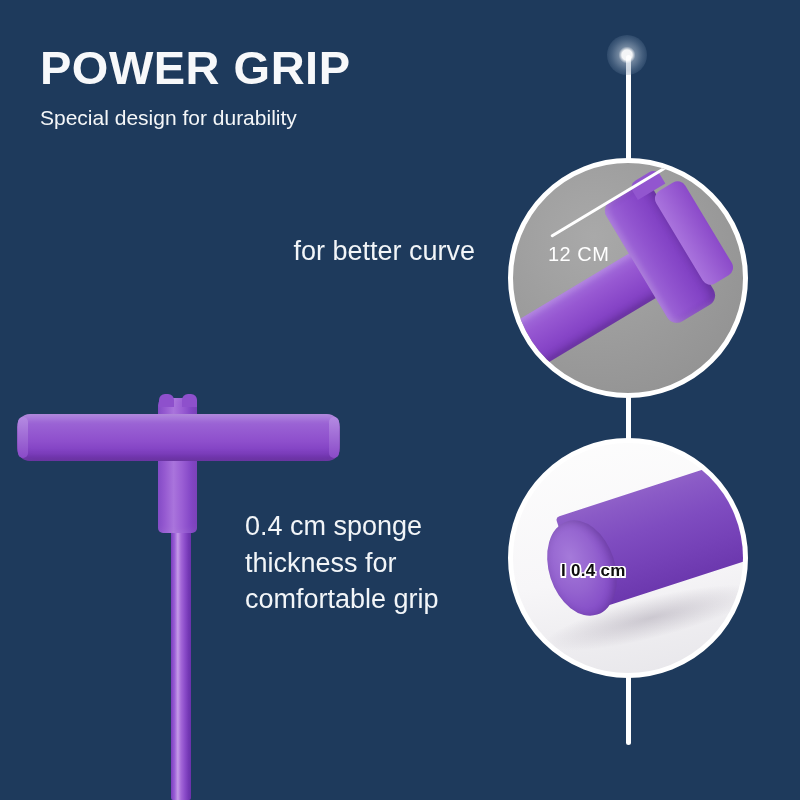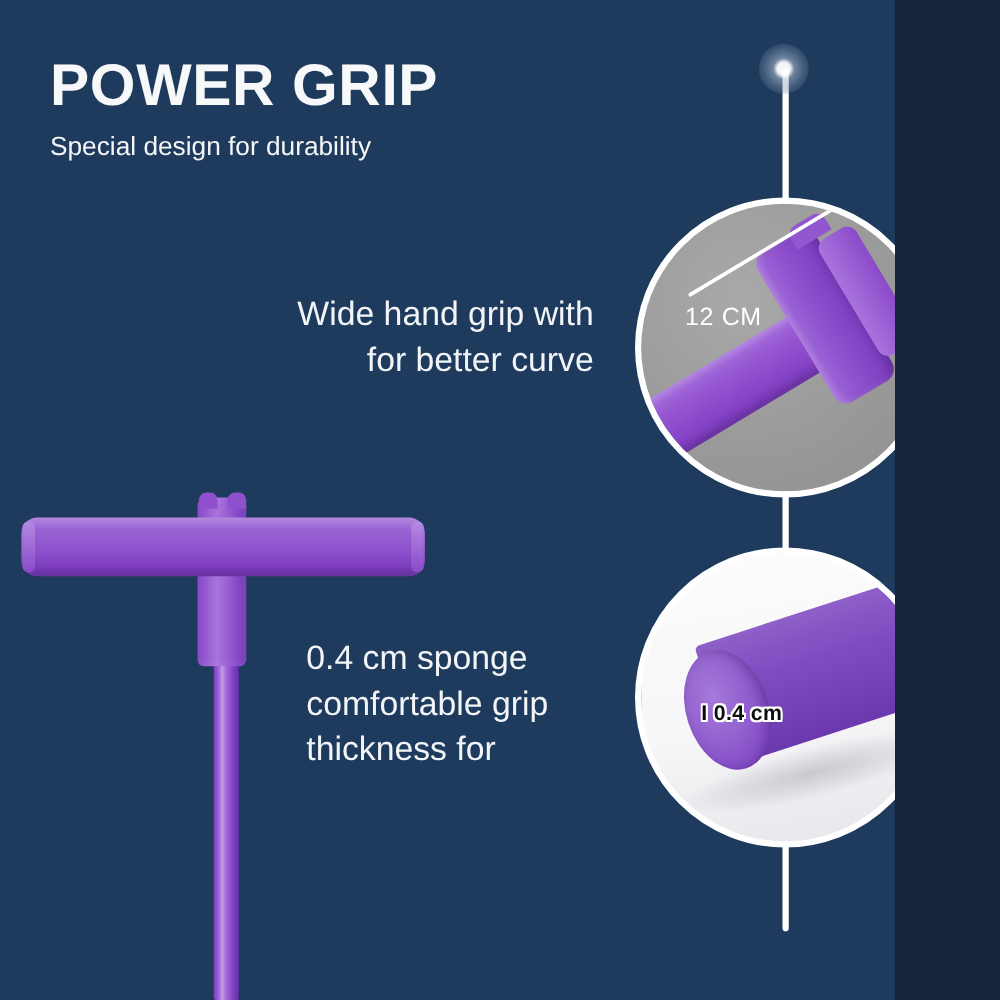--- a/index.html
+++ b/index.html
@@ -2,21 +2,21 @@
 <html><head>
 <meta charset="utf-8">
 <style>
   html, body {
     margin: 0;
     padding: 0;
     background: #14243a;
   }
   #stage {
     position: relative;
-    width: 716px;
+    width: 800px;
     height: 800px;
     overflow: hidden;
     background: #1e3a5c;
     font-family: "Liberation Sans", sans-serif;
     -webkit-font-smoothing: antialiased;
   }
 
   
   #title {
     position: absolute;
@@ -299,28 +299,27 @@
     <div id="pole"></div>
     <div id="stem-foam"></div>
     <div id="stem-notch-l"></div>
     <div id="stem-notch-r"></div>
     <div id="crossbar"></div>
     <div id="crossbar-cap-l"></div>
     <div id="crossbar-cap-r"></div>
   </div>
 
   <div class="copy-block" id="copy-grip">
-    <span class="ln">Wide hand grip with</span>
     <span class="ln">for better curve</span>
   </div>
 
   <div class="copy-block" id="copy-sponge">
     <span class="ln">0.4 cm sponge</span>
+    <span class="ln">thickness for</span>
     <span class="ln">comfortable grip</span>
-    <span class="ln">thickness for</span>
   </div>
 
   <div id="connector"></div>
   <div id="pin-dot"></div>
 
   <div class="inset" id="inset-top">
     <div id="tg-handle"></div>
     <div id="tg-crossbar"></div>
     <div id="tg-tab"></div>
     <div id="tg-notch"></div>

